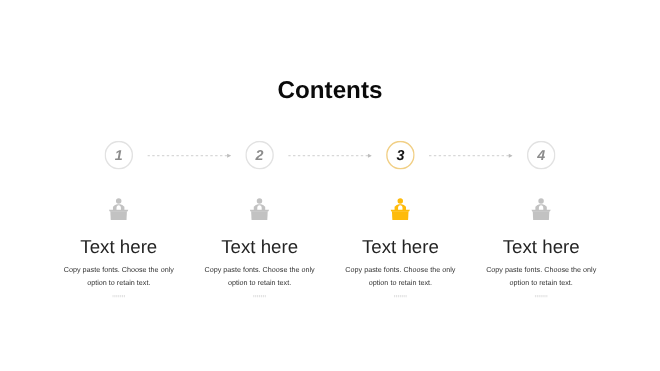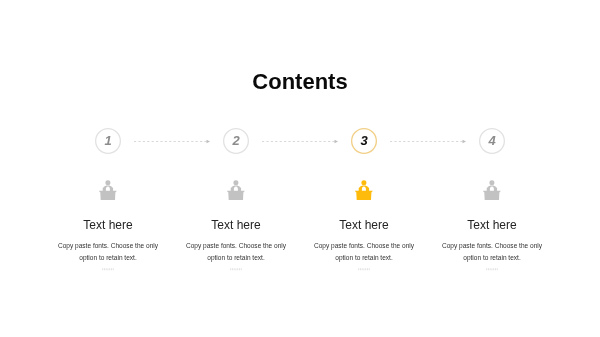--- a/index.html
+++ b/index.html
@@ -25,21 +25,21 @@
           line-height:26.5px;text-align:center;font-size:13px;font-weight:bold;
           font-style:italic;color:#8c8c8c;will-change:transform;}
   .step.active .circle .num{color:#111111;}
 
   .icon{position:absolute;left:-8.9px;top:179.8px;width:17.7px;height:20.4px;}
   .icon .body-fill{fill:#c2c2c2;}
   .step.active .icon .body-fill{fill:#febb0b;}
   .icon .shirt-fill{fill:#ffffff;}
 
   .heading{position:absolute;left:-100px;top:219px;width:200px;text-align:center;
-           font-size:12px;color:#242424;line-height:12px;will-change:transform;}
+           font-size:17px;color:#242424;line-height:12px;will-change:transform;}
   .bodytext{position:absolute;left:-100px;width:200px;text-align:center;
            font-size:6.55px;color:#333333;line-height:12px;will-change:transform;}
   .bodytext.l1{top:240px;}
   .bodytext.l2{top:252px;}
 
   .divider{position:absolute;left:-6.1px;top:268px;width:12.2px;height:4px;}
   .divider line{stroke:#e2e2e2;stroke-width:2;stroke-dasharray:1 0.75;}
 
   .arrow{position:absolute;top:137px;left:26.3px;width:76.2px;height:8px;}
   .arrow .shaft{stroke:#d8d8d8;stroke-width:1;stroke-dasharray:2.2 2.2;}

